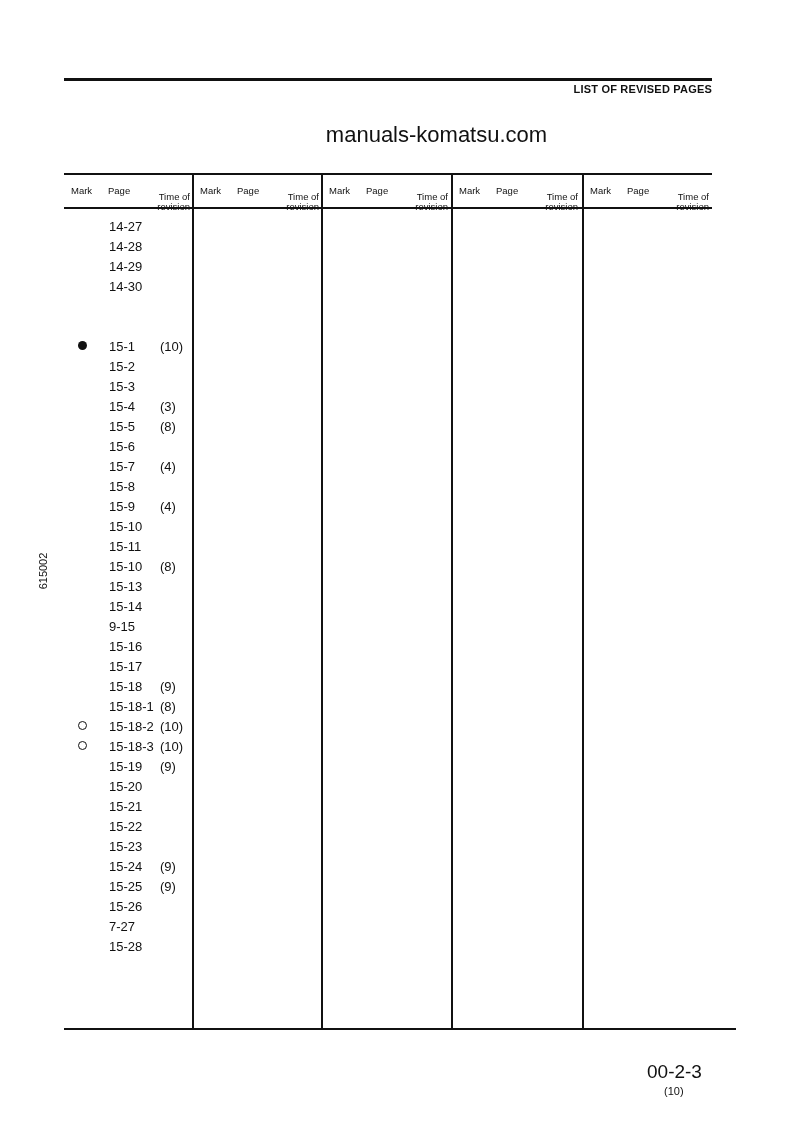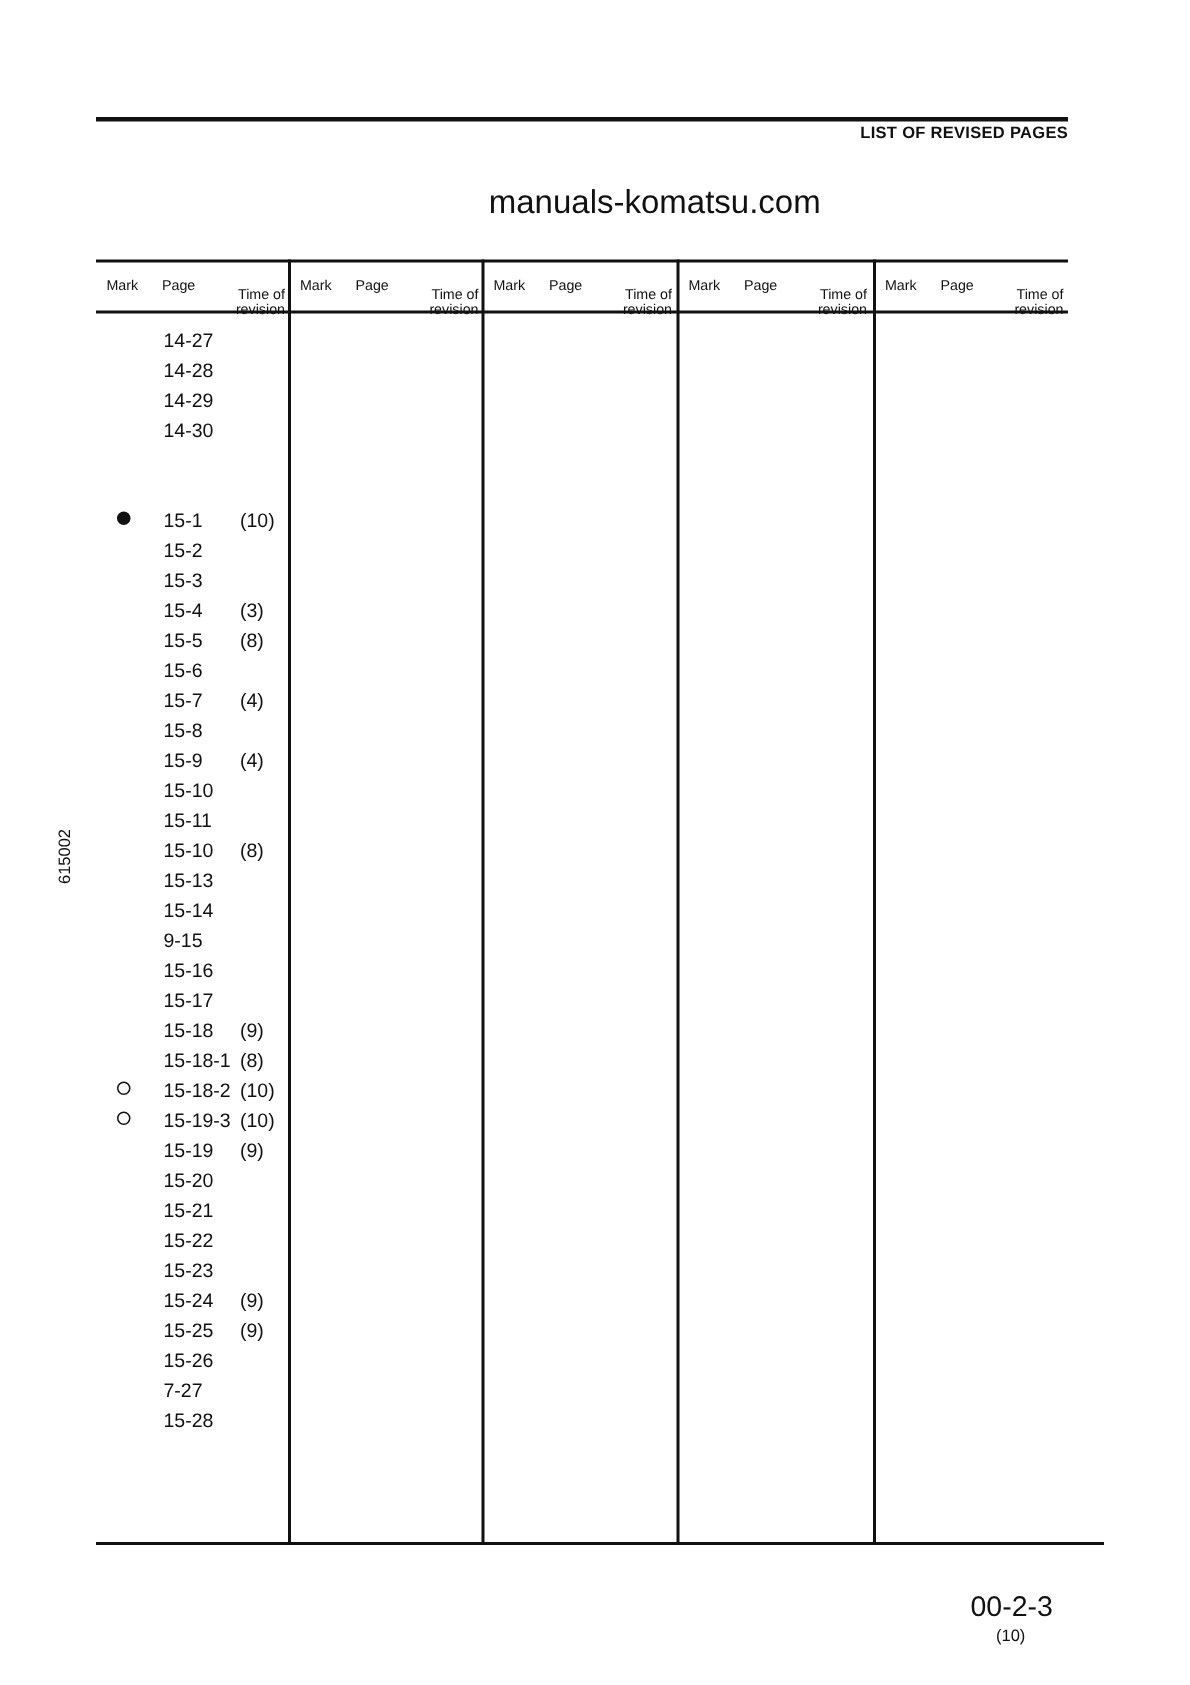--- a/index.html
+++ b/index.html
@@ -166,21 +166,21 @@
       <span class="page">15-18-1</span>
       <span class="rev">(8)</span>
     </div>
     <div class="row" style="top: 719px;">
       <span class="mark hollow"></span>
       <span class="page">15-18-2</span>
       <span class="rev">(10)</span>
     </div>
     <div class="row" style="top: 739px;">
       <span class="mark hollow"></span>
-      <span class="page">15-19-3</span>
+      <span class="page">15-18-3</span>
       <span class="rev">(10)</span>
     </div>
     <div class="row" style="top: 759px;">
       <span class="page">15-19</span>
       <span class="rev">(9)</span>
     </div>
     <div class="row" style="top: 779px;">
       <span class="page">15-20</span>
       <span class="rev"></span>
     </div>

